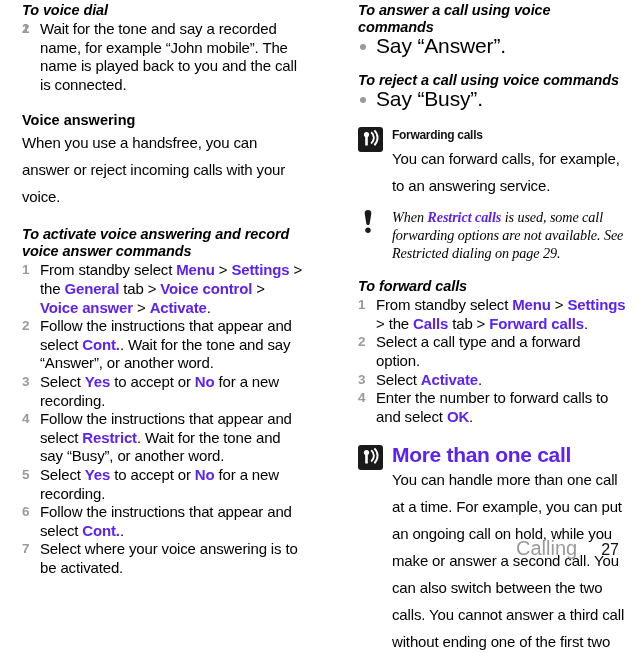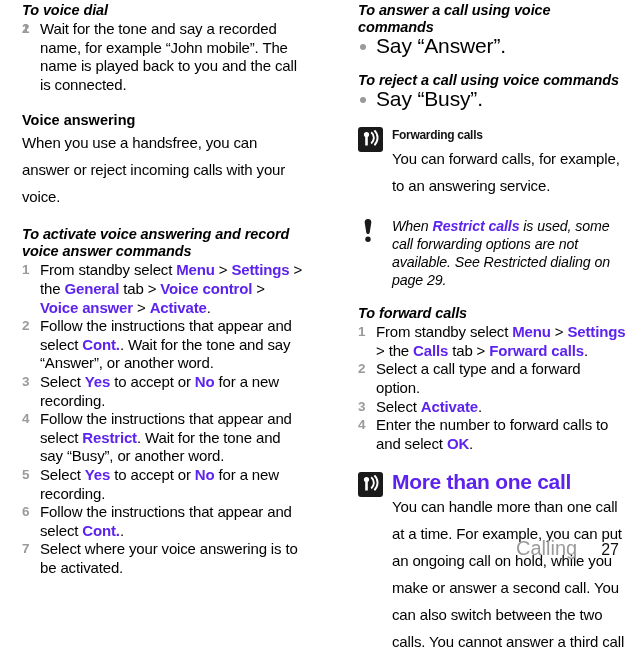--- a/index.html
+++ b/index.html
@@ -138,21 +138,22 @@
     top: 1px;
     width: 25px;
     height: 25px;
   }
   .icon-badge svg { display: block; }
 
   
   .note-block {
     position: relative;
     padding-left: 34px;
-    margin-top: 18px;
+    margin-top: 9px;
+    font-family: Liberation Serif, serif;
   }
   .note-block .note-icon {
     position: absolute;
     left: 4px;
     top: 2px;
     width: 12px;
     height: 26px;
   }
   .note-text {
     font-size: 14.2px;

